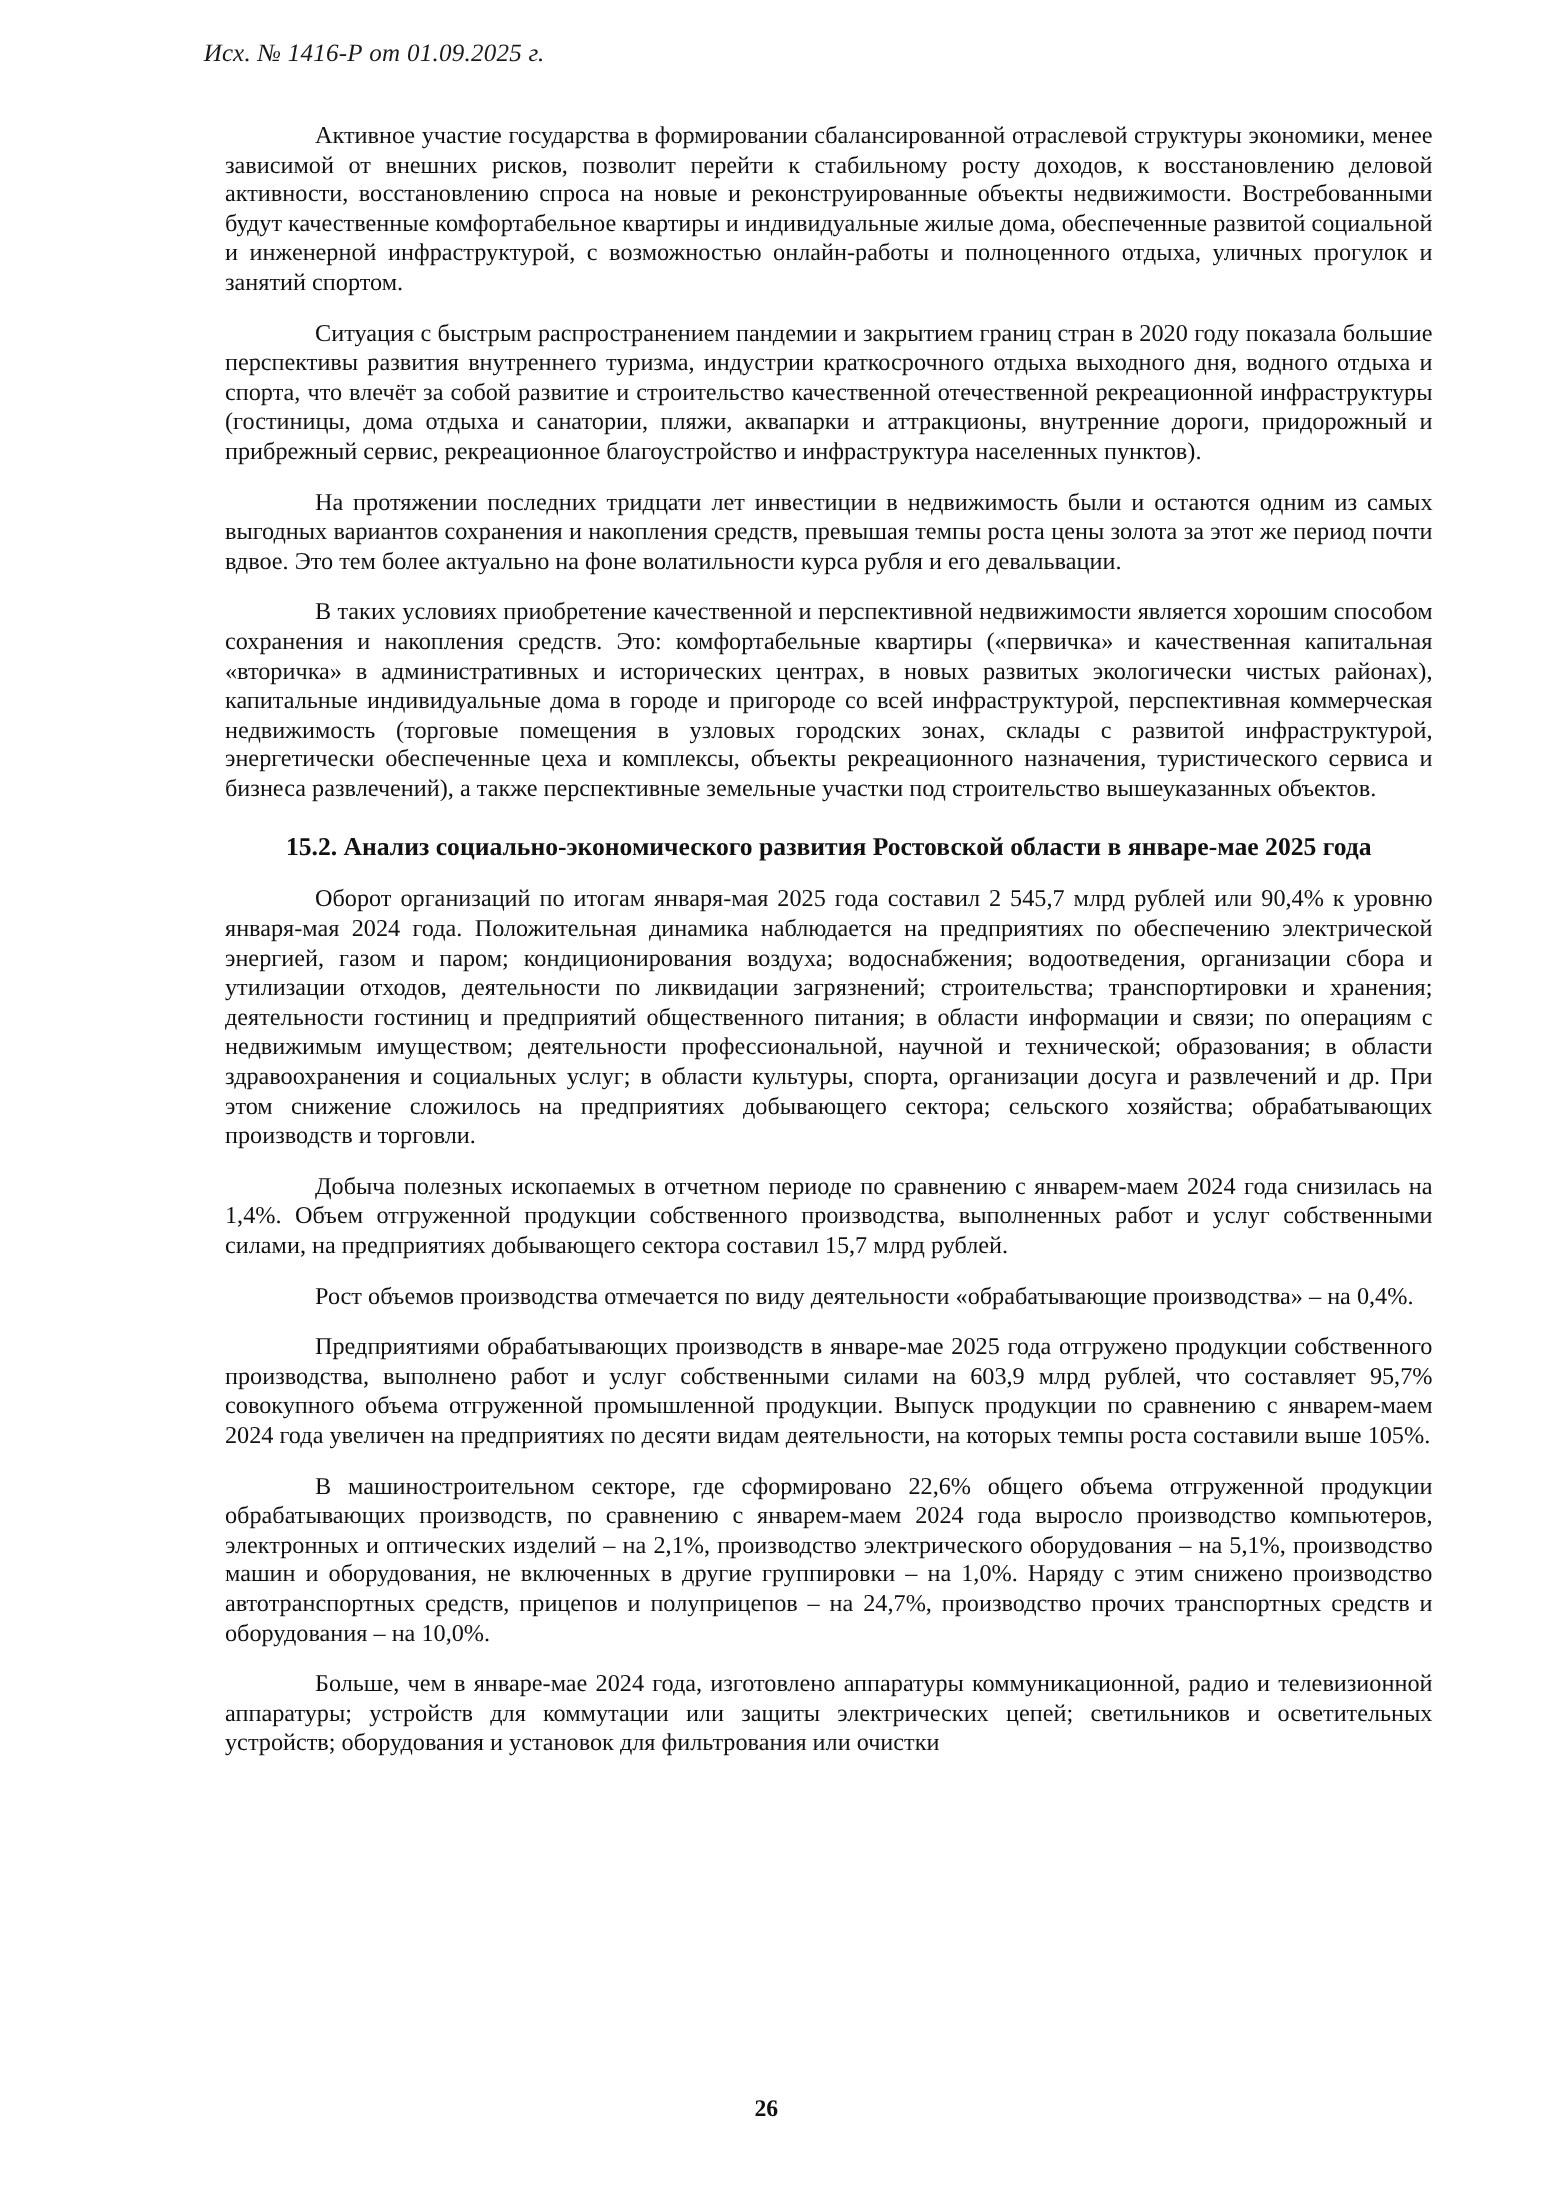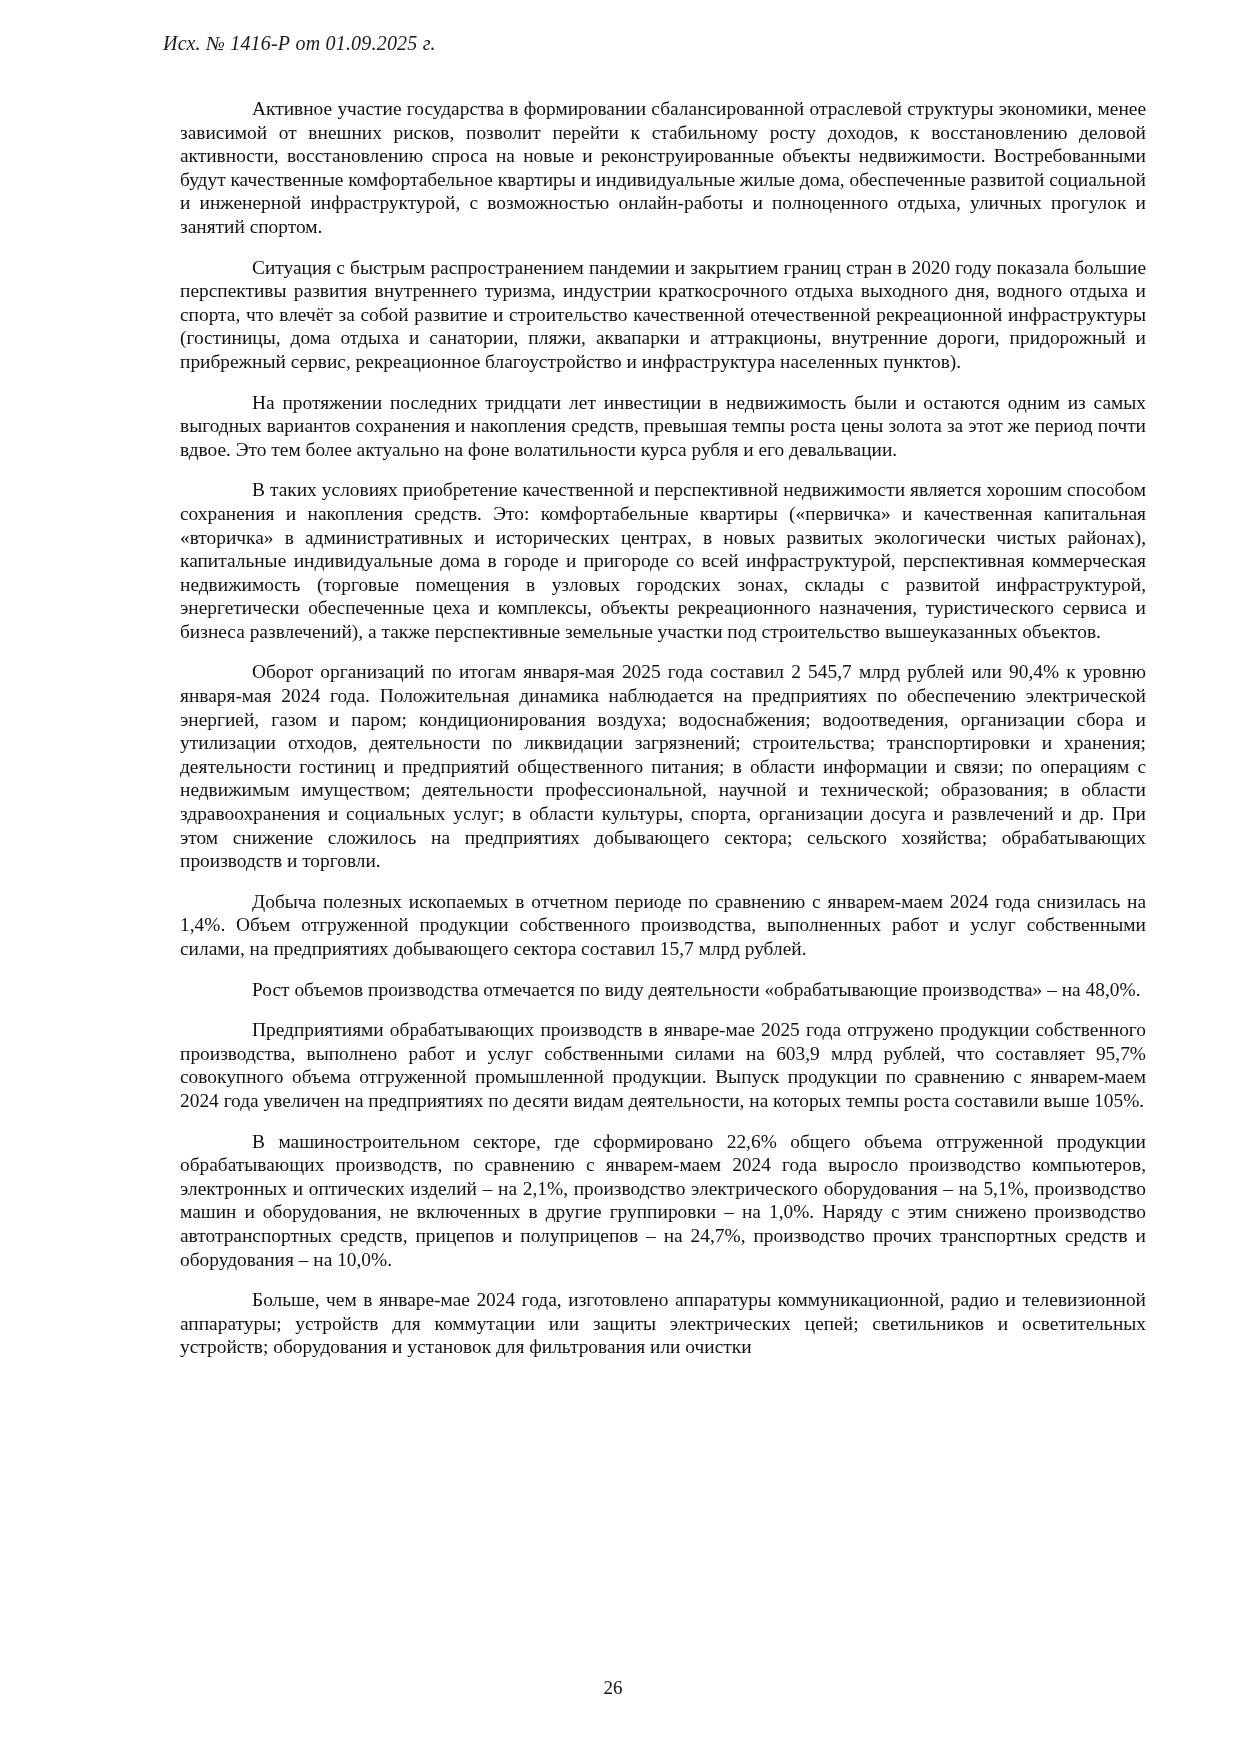--- a/index.html
+++ b/index.html
@@ -61,43 +61,45 @@
       margin-top: 0;
     }
     .page-number {
       position: absolute;
       left: 0;
       width: 1226px;
       top: 1676px;
       text-align: center;
       font-size: 19px;
       line-height: 24px;
+      font-weight: bold;
     }
   </style>
 </head>
 <body>
 
 <div class="page">
 
   <div class="ref-header">Исх. № 1416-Р от 01.09.2025 г.</div>
 
   <div class="body-text">
 
     <div>
       <p>Активное участие государства в формировании сбалансированной отраслевой структуры экономики, менее зависимой от внешних рисков, позволит перейти к стабильному росту доходов, к восстановлению деловой активности, восстановлению спроса на новые и реконструированные объекты недвижимости. Востребованными будут качественные комфортабельное квартиры и индивидуальные жилые дома, обеспеченные развитой социальной и инженерной инфраструктурой, с возможностью онлайн-работы и полноценного отдыха, уличных прогулок и занятий спортом.</p>
       <p>Ситуация с быстрым распространением пандемии и закрытием границ стран в 2020 году показала большие перспективы развития внутреннего туризма, индустрии краткосрочного отдыха выходного дня, водного отдыха и спорта, что влечёт за собой развитие и строительство качественной отечественной рекреационной инфраструктуры (гостиницы, дома отдыха и санатории, пляжи, аквапарки и аттракционы, внутренние дороги, придорожный и прибрежный сервис, рекреационное благоустройство и инфраструктура населенных пунктов).</p>
       <p>На протяжении последних тридцати лет инвестиции в недвижимость были и остаются одним из самых выгодных вариантов сохранения и накопления средств, превышая темпы роста цены золота за этот же период почти вдвое. Это тем более актуально на фоне волатильности курса рубля и его девальвации.</p>
       <p>В таких условиях приобретение качественной и перспективной недвижимости является хорошим способом сохранения и накопления средств. Это: комфортабельные квартиры («первичка» и качественная капитальная «вторичка» в административных и исторических центрах, в новых развитых экологически чистых районах), капитальные индивидуальные дома в городе и пригороде со всей инфраструктурой, перспективная коммерческая недвижимость (торговые помещения в узловых городских зонах, склады с развитой инфраструктурой, энергетически обеспеченные цеха и комплексы, объекты рекреационного назначения, туристического сервиса и бизнеса развлечений), а также перспективные земельные участки под строительство вышеуказанных объектов.</p>
     </div>
 
+    <h2 class="section-heading">15.2. Анализ социально-экономического развития Ростовской области в январе-мае 2025 года</h2>
 
     <div class="section-block">
       <p>Оборот организаций по итогам января-мая 2025 года составил 2 545,7 млрд рублей или 90,4% к уровню января-мая 2024 года. Положительная динамика наблюдается на предприятиях по обеспечению электрической энергией, газом и паром; кондиционирования воздуха; водоснабжения; водоотведения, организации сбора и утилизации отходов, деятельности по ликвидации загрязнений; строительства; транспортировки и хранения; деятельности гостиниц и предприятий общественного питания;  в области информации и связи; по операциям с недвижимым имуществом; деятельности профессиональной, научной и технической; образования; в области здравоохранения и социальных услуг; в области культуры, спорта, организации досуга и развлечений  и др. При этом снижение сложилось на предприятиях добывающего сектора; сельского хозяйства; обрабатывающих производств и торговли.</p>
       <p>Добыча полезных ископаемых в отчетном периоде по сравнению с январем-маем 2024 года снизилась на 1,4%. Объем отгруженной продукции собственного производства, выполненных работ и услуг собственными силами, на предприятиях добывающего сектора составил 15,7 млрд рублей.</p>
-      <p>Рост объемов производства отмечается по виду деятельности «обрабатывающие производства» – на 48,0%.</p>
+      <p>Рост объемов производства отмечается по виду деятельности «обрабатывающие производства» – на 0,4%.</p>
       <p>Предприятиями обрабатывающих производств в январе-мае 2025 года отгружено продукции собственного производства, выполнено работ и услуг собственными силами на 603,9 млрд рублей, что составляет 95,7% совокупного объема отгруженной промышленной продукции. Выпуск продукции по сравнению с январем-маем 2024 года увеличен на предприятиях по десяти видам деятельности, на которых темпы роста составили выше 105%.</p>
       <p>В машиностроительном секторе, где сформировано 22,6% общего объема отгруженной продукции обрабатывающих производств, по сравнению с январем-маем 2024 года выросло производство компьютеров, электронных и оптических изделий – на 2,1%, производство электрического оборудования – на 5,1%, производство машин и оборудования, не включенных в другие группировки – на 1,0%. Наряду с этим снижено производство автотранспортных средств, прицепов и полуприцепов – на 24,7%, производство прочих транспортных средств и оборудования – на 10,0%.</p>
       <p>Больше, чем в январе-мае 2024 года, изготовлено аппаратуры коммуникационной, радио и телевизионной аппаратуры; устройств для коммутации или защиты электрических цепей; светильников и осветительных устройств; оборудования и установок для фильтрования или очистки</p>
     </div>
   </div>
 
   <div class="page-number">26</div>
 </div>
 
 </body></html>

